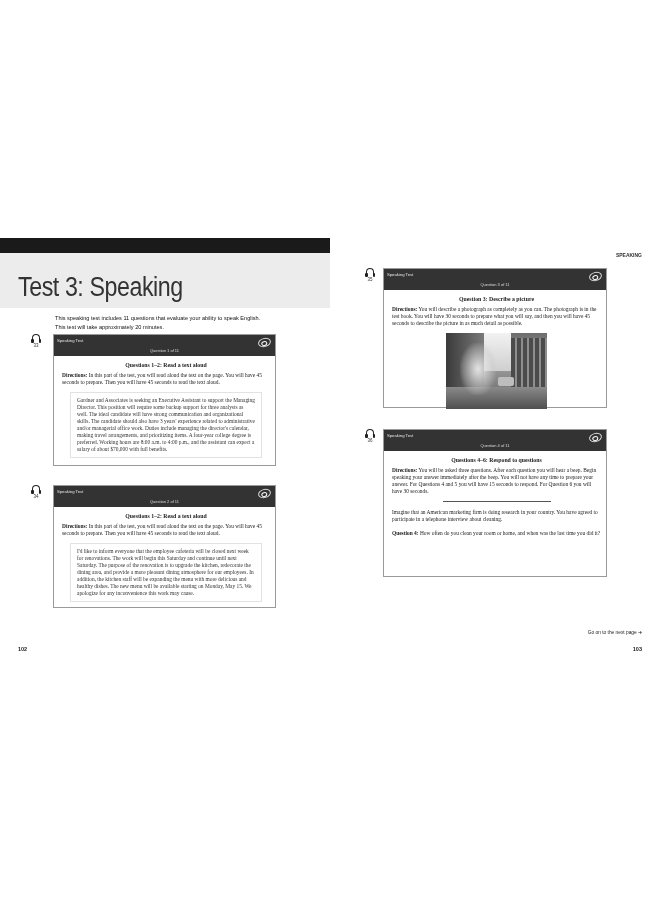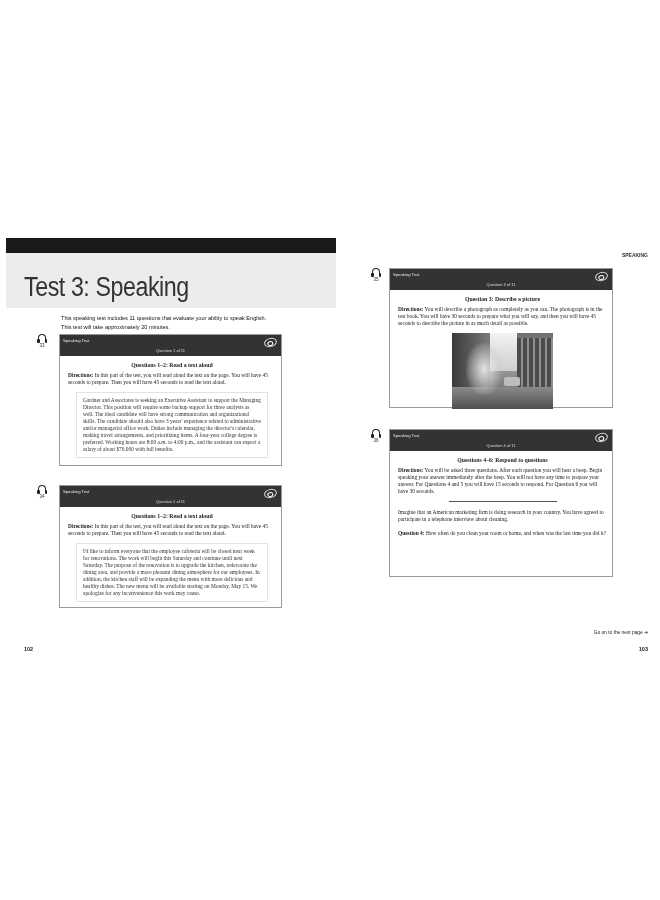--- a/index.html
+++ b/index.html
@@ -1,19 +1,19 @@
 <!DOCTYPE html>
 <html><head>
 <meta charset="utf-8">
 <style>
   * { margin: 0; padding: 0; box-sizing: border-box; }
   html, body { width: 660px; height: 900px; background: #ffffff; overflow: hidden; }
   body { position: relative; font-family: "Liberation Serif", serif; color: #222; }
 
-  .page { position: absolute; top: 0; height: 740px; margin-left: 6px; }
+  .page { position: absolute; top: 0; height: 740px; }
   .page-left { left: 0; width: 330px; }
   .page-right { left: 330px; width: 330px; }
 
   
   .top-bar { position: absolute; left: 0; top: 238px; width: 330px; height: 15px; background: #1a1a1a; }
   .gray-band { position: absolute; left: 0; top: 253px; width: 330px; height: 55px; background: #ececec; }
   .title { position: absolute; left: 18px; top: 272px; font-family: "Liberation Sans", sans-serif; font-weight: 300; font-size: 27px; color: #333; letter-spacing: -0.5px; transform: scaleX(0.86); transform-origin: left; white-space: nowrap; }
   .intro { position: absolute; left: 55px; top: 314px; width: 220px; font-family: "Liberation Sans", sans-serif; font-size: 6.2px; line-height: 8.5px; color: #111; transform: scaleX(0.9); transform-origin: left; width: 240px; }
 
   .section-label { position: absolute; right: 18px; top: 252px; font-family: "Liberation Sans", sans-serif; font-size: 5px; font-weight: bold; color: #333; }

